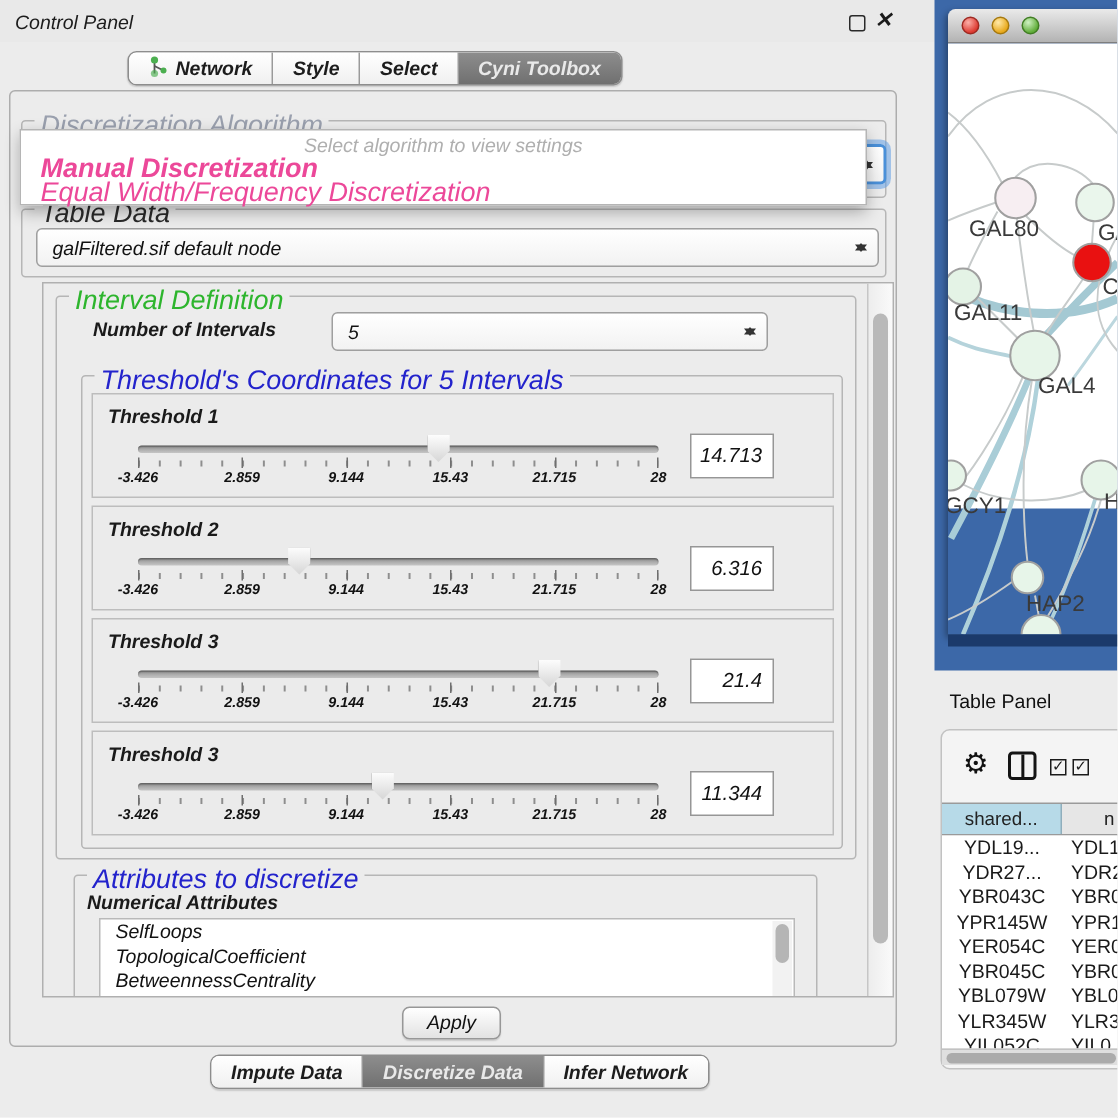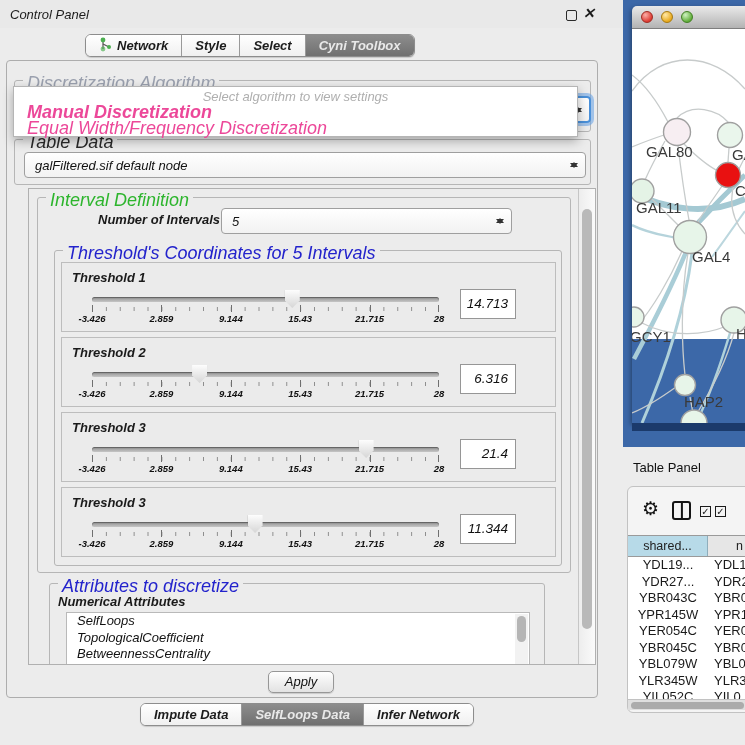--- a/index.html
+++ b/index.html
@@ -158,21 +158,21 @@
       <div class="popup-hint">Select algorithm to view settings</div>
       <div class="popup-item bold">Manual Discretization</div>
       <div class="popup-item">Equal Width/Frequency Discretization</div>
     </div>
 
     <div class="viewport">
 
       <div class="group" style="left:8px; top:8px; width:534px; height:376px;">
         <span class="group-title t-green">Interval Definition</span>
 
-        <div style="position:absolute; left:24px; top:14px; font-size:13px; font-weight:bold; color:#1a1a1a;margin-left:36px;">Number of Intervals</div>
+        <div style="position:absolute; left:24px; top:14px; font-size:13px; font-weight:bold; color:#1a1a1a;">Number of Intervals</div>
         <div class="combo" style="left:183px; top:10px; width:291px; height:26px;">
           <span>5</span>
           <span class="arrows"></span>
         </div>
 
         <div class="group" style="left:16px; top:52px; width:508px; height:316px; background:#ECECEC;">
           <span class="group-title t-blue">Threshold's Coordinates for 5 Intervals</span>
 
           <div class="thr-panel" style="left:6px; top:11px;">
             <div class="thr-label">Threshold 1</div>
@@ -282,21 +282,21 @@
       </div>
     </div>
 
     <div class="apply-btn">Apply</div>
 
     <div class="seg-bar bottom-tabs">
       <div class="seg">
           <span>Impute Data</span>
         </div>
       <div class="seg selected">
-          <span>SelfLoops Data</span>
+          <span>Discretize Data</span>
         </div>
       <div class="seg">
           <span>Infer Network</span>
         </div>
     </div>
   </div>
 
   <div class="desktop-blue"></div>
 
   <div class="net-window">

